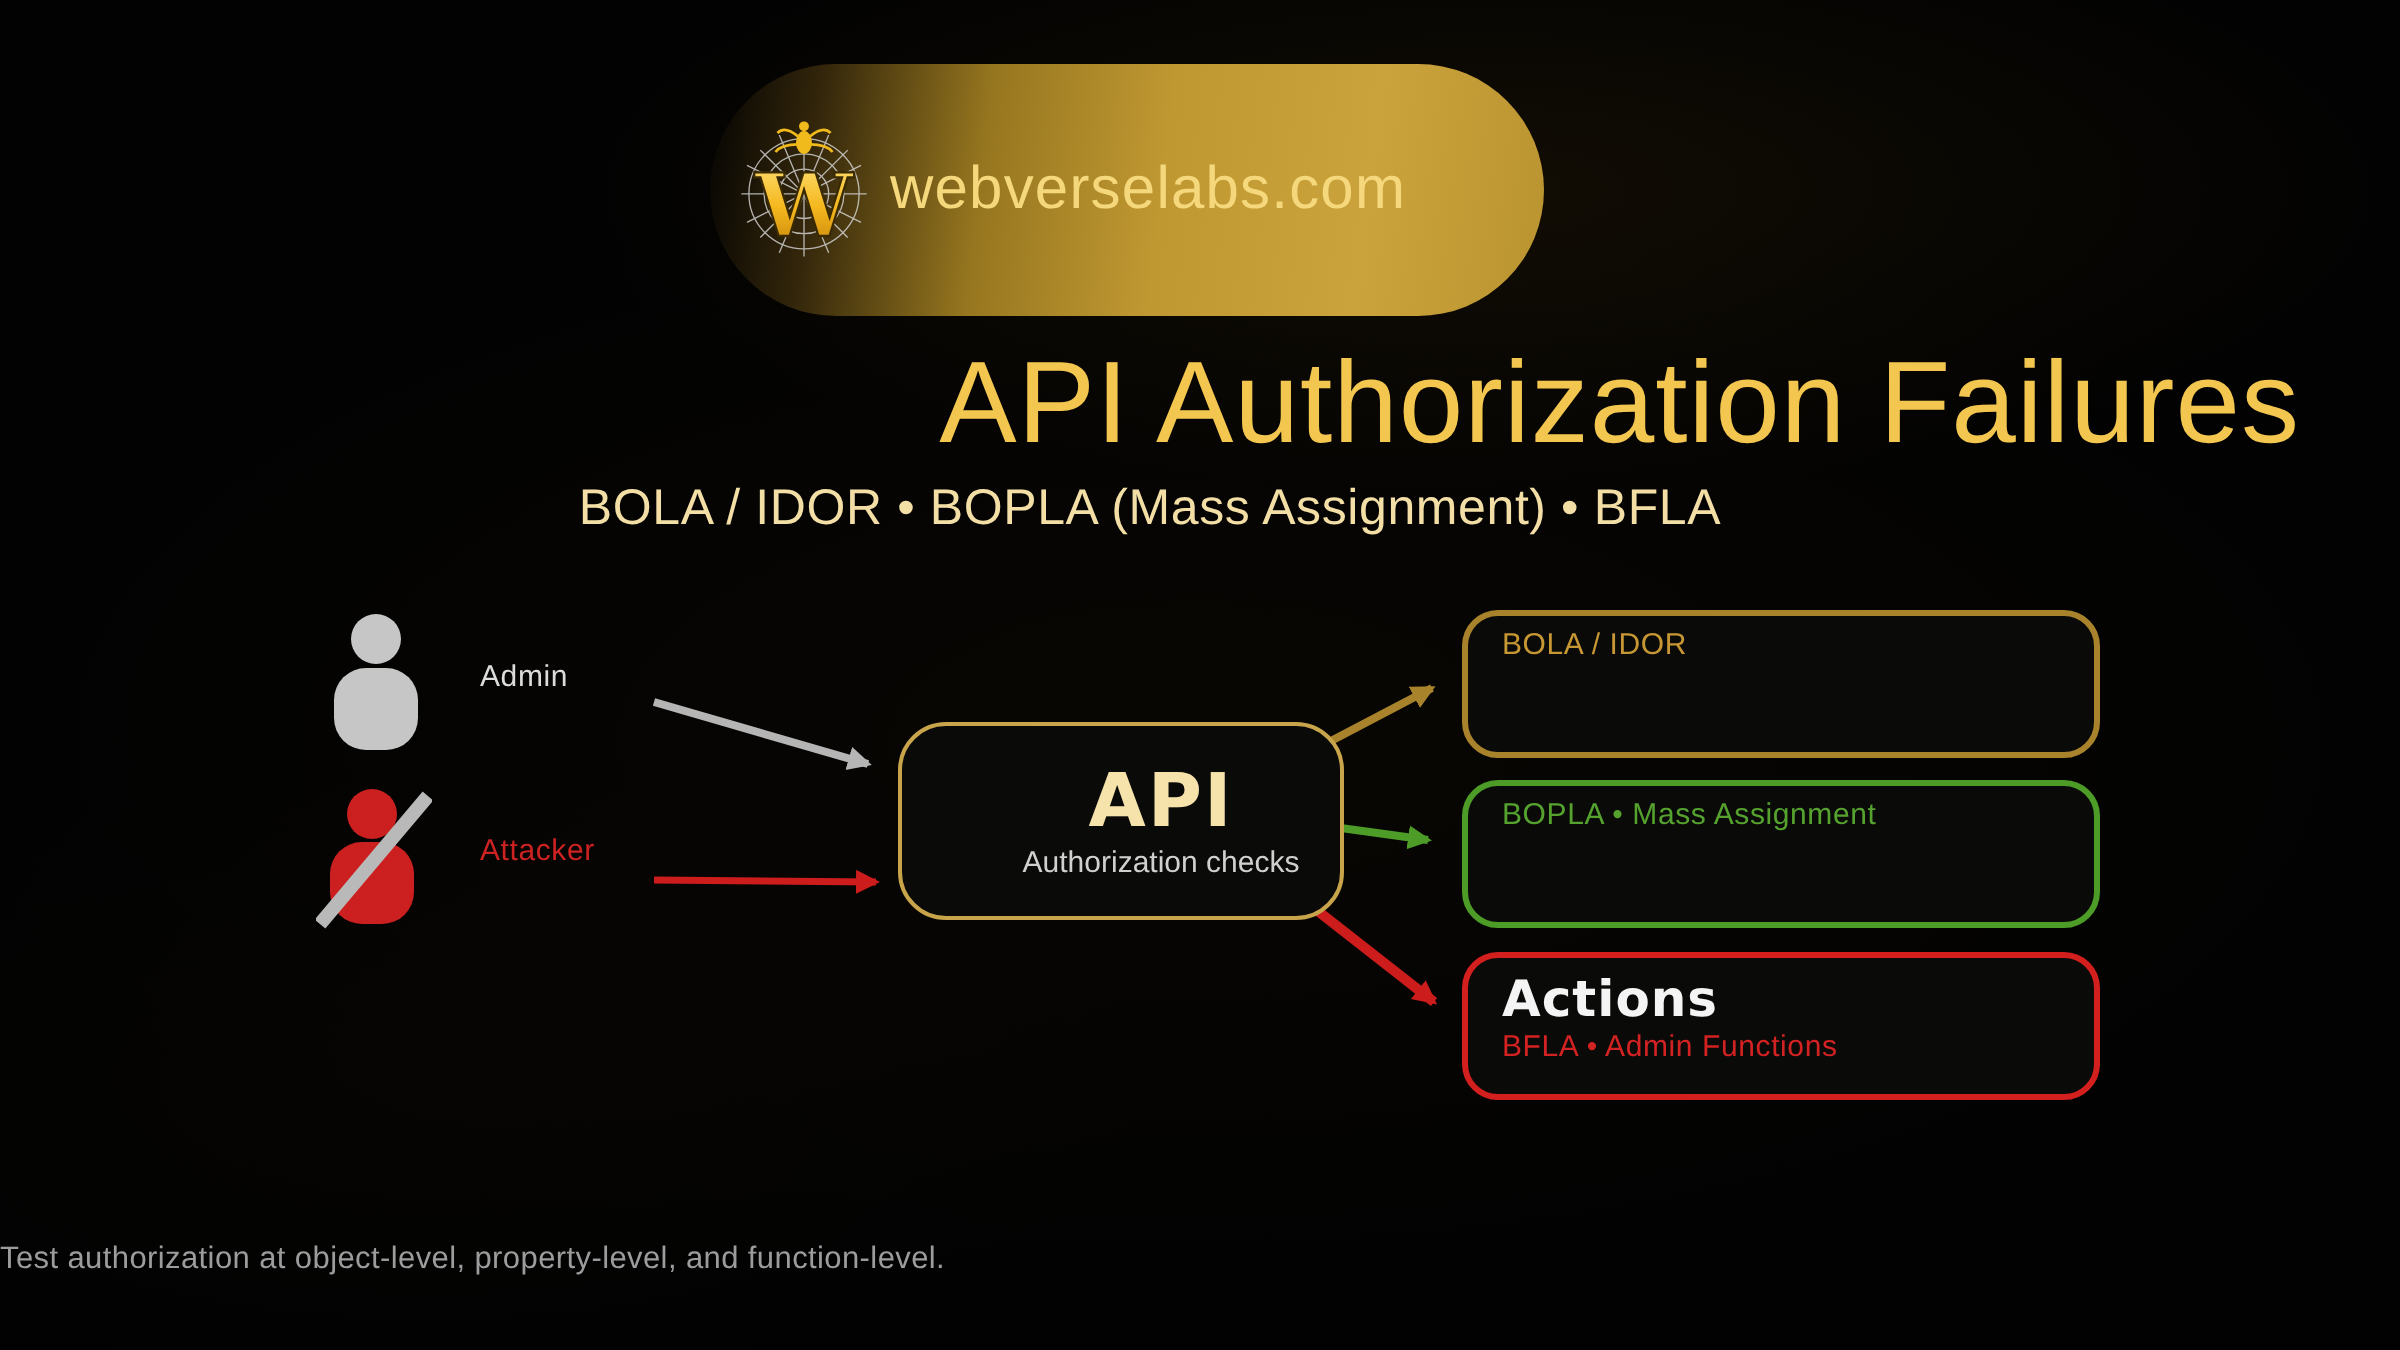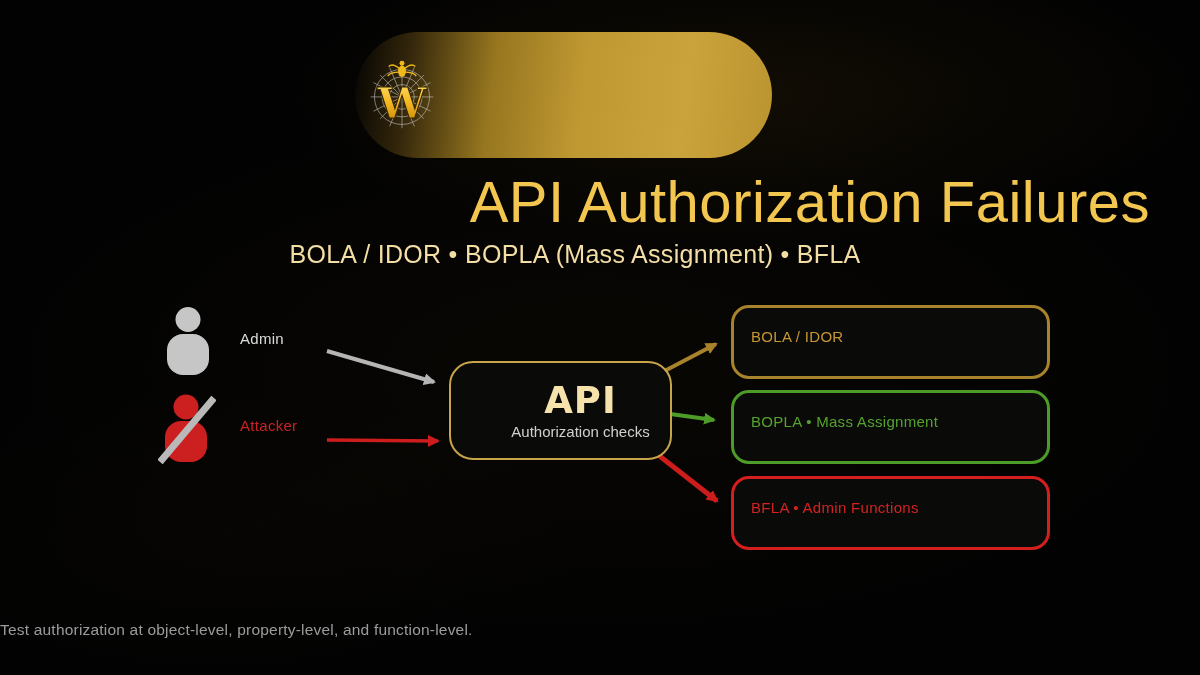--- a/index.html
+++ b/index.html
@@ -66,21 +66,21 @@
     background:#0a0a08;border-radius:18px;border:3px solid #888;
     padding:6px 0 0 17px;
   }
   .card-objects{top:305px;border-color:#a8832c;}
   .card-fields{top:390px;border-color:#4c9c27;}
   .card-actions{top:476px;border-color:#d41f1f;}
   .card-title{
     font-family:"DejaVu Sans", sans-serif;font-size:25px;font-weight:bold;
     color:#f4f4f4;line-height:30px;letter-spacing:0.5px;
   }
-  .card-sub{font-size:15px;margin-top:14px;letter-spacing:0.3px;}
+  .card-sub{font-size:15px;margin-top:0;letter-spacing:0.3px;}
   .sub-objects{color:#c79734;}
   .sub-fields{color:#55a32e;}
   .sub-actions{color:#d32222;}
   
   .footer-note{
     position:absolute;top:621px;left:0;width:1100px;text-align:left;
     font-size:15.5px;color:#9c9c9c;letter-spacing:0.2px;
   }
 </style>
 </head>
@@ -113,20 +113,21 @@
     <g stroke="#f0b91c" stroke-width="1.4" fill="none">
       <path d="M37 12 Q30 6 26 10"></path>
         <path d="M43 12 Q50 6 54 10"></path>
       <path d="M37 16 Q28 16 25 20"></path>
         <path d="M43 16 Q52 16 55 20"></path>
     </g>
     <ellipse cx="40" cy="15" rx="4.2" ry="6" fill="#f0b91c"></ellipse>
     <circle cx="40" cy="6.5" r="2.6" fill="#f0b91c"></circle>
     <text x="40" y="64" text-anchor="middle" font-family="DejaVu Serif, serif" font-size="46" font-weight="bold" fill="url(#wg)" stroke="#3a2a02" stroke-width="1.2">W</text>
   </svg>
+  <span class="site-domain">webverselabs.com</span>
 </div>
 
 <div class="page-title">API Authorization Failures</div>
 <div class="page-subtitle">BOLA / IDOR • BOPLA (Mass Assignment) • BFLA</div>
 
 <svg class="actor-icon user-icon" width="46" height="70" viewBox="0 0 46 70" aria-hidden="true">
   <circle cx="23" cy="13.5" r="12.5" fill="#c6c6c6"></circle>
   <rect x="2" y="28" width="42" height="41" rx="16" fill="#c6c6c6"></rect>
 </svg>
 <span class="actor-label user-label">Admin</span>
@@ -165,16 +166,17 @@
   <div class="api-subtitle">Authorization checks</div>
 </div>
 
 <div class="card card-objects">
   <div class="card-sub sub-objects">BOLA / IDOR</div>
 </div>
 <div class="card card-fields">
   <div class="card-sub sub-fields">BOPLA • Mass Assignment</div>
 </div>
 <div class="card card-actions">
+  <div class="card-title">Actions</div>
   <div class="card-sub sub-actions">BFLA • Admin Functions</div>
 </div>
 
 <div class="footer-note">Test authorization at object-level, property-level, and function-level.</div>
 
 </body></html>

